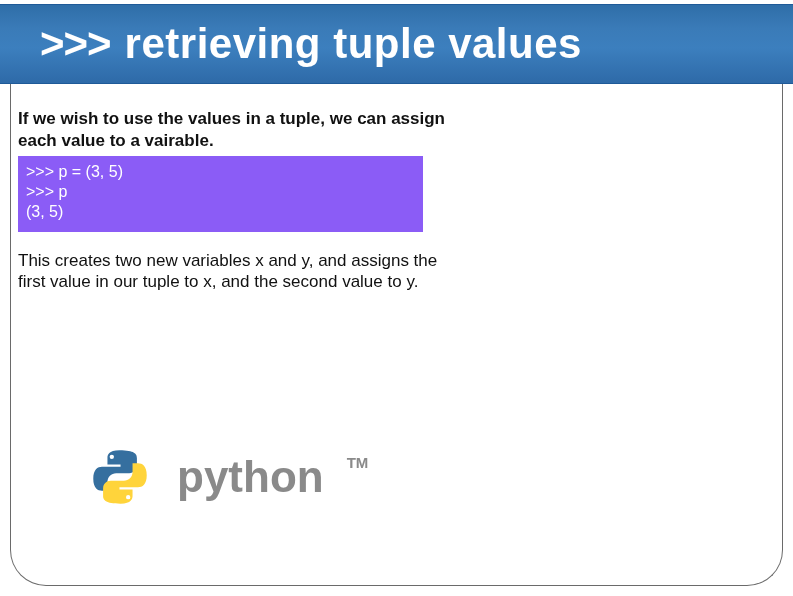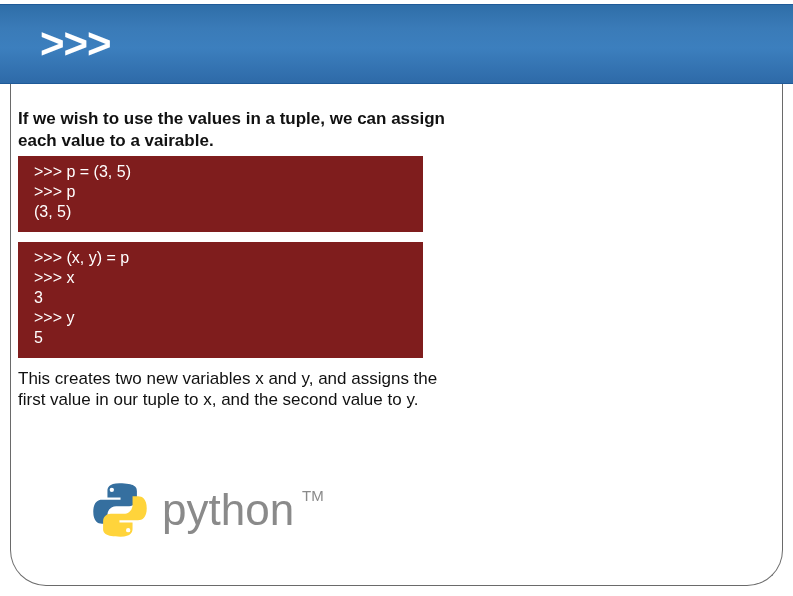--- a/index.html
+++ b/index.html
@@ -55,44 +55,45 @@
   .intro {
     font-size: 17px;
     font-weight: bold;
     color: #111;
     width: 430px;
     line-height: 1.28;
     margin-bottom: 4px;
   }
   .code-block {
     width: 405px;
-    background: #7f1d1d;
+    background: #8b5cf6;
     color: #fff;
     font-family: Arial, Helvetica, sans-serif;
     font-size: 16px;
     line-height: 1.25;
-    padding: 6px 6px 10px 16px;
-    margin-bottom: 10px;
+    padding: 6px 6px 10px 8px;
+    margin-bottom: 18px;
     white-space: pre;
   }
   .outro {
     font-size: 17px;
     font-weight: normal;
     color: #111;
     width: 450px;
     line-height: 1.28;
     margin-top: 8px;
   }
   .logo {
     position: absolute;
     left: 90px;
-    top: 480px;
+    top: 447px;
     display: flex;
     align-items: center;
-    gap: 12px;
+    gap: 27px;
+    font-weight: bold;
   }
   .logo .wordmark {
     font-size: 44px;
     color: #8a8a8a;
     letter-spacing: 0px;
     font-family: Arial, Helvetica, sans-serif;
   }
   .logo .tm {
     font-size: 15px;
     color: #8a8a8a;
@@ -103,34 +104,30 @@
   .py-icon svg { display: block; }
 </style>
 </head>
 <body>
 
 <div class="slide">
   <div class="frame"></div>
 
   <div class="title-bar">
     <span class="prompt">&gt;&gt;&gt;</span>
+    <span class="title">retrieving tuple values</span>
   </div>
 
   <div class="content">
     <p class="intro">If we wish to use the values in a tuple, we can assign each value to a vairable.</p>
 
     <div class="code-block">&gt;&gt;&gt; p = (3, 5)
 &gt;&gt;&gt; p
 (3, 5)</div>
 
-    <div class="code-block">&gt;&gt;&gt; (x, y) = p
-&gt;&gt;&gt; x
-3
-&gt;&gt;&gt; y
-5</div>
 
     <p class="outro">This creates two new variables x and y, and assigns the first value in our tuple to x, and the second value to y.</p>
   </div>
 
   <div class="logo">
     <span class="py-icon">
       <svg width="60" height="60" viewBox="0 0 110 110">
         <path d="M54 6c-20 0-22 9-22 14v12h24v4H22c-8 0-16 5-16 22s8 22 16 22h10V64c0-9 7-16 16-16h24c8 0 14-6 14-14V20c0-7-4-14-32-14zM40 14a4 4 0 1 1 0 8 4 4 0 0 1 0-8z" fill="#356f9f"></path>
         <path d="M56 104c20 0 22-9 22-14V78H54v-4h34c8 0 16-5 16-22s-8-22-16-22H78v16c0 9-7 16-16 16H38c-8 0-14 6-14 14v14c0 7 4 14 32 14zM70 96a4 4 0 1 1 0-8 4 4 0 0 1 0 8z" fill="#ffd43b"></path>
       </svg>

